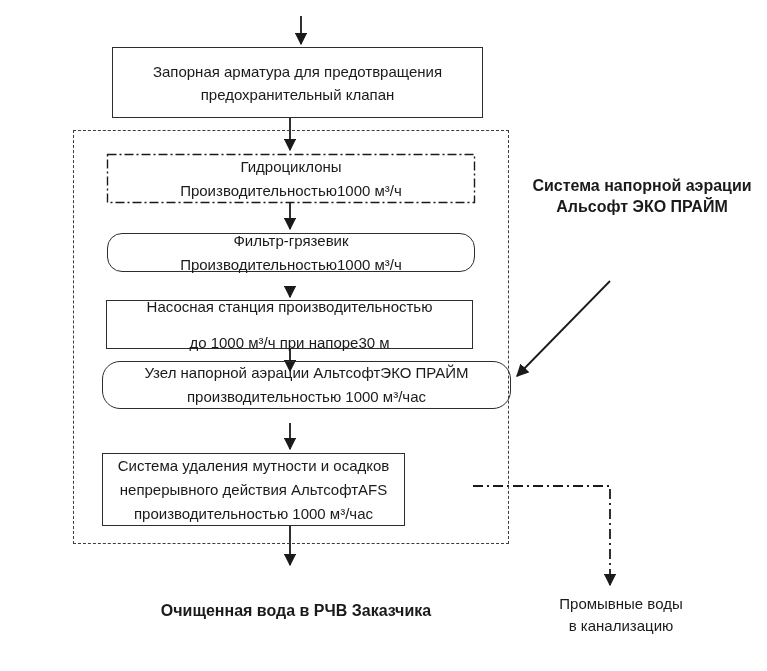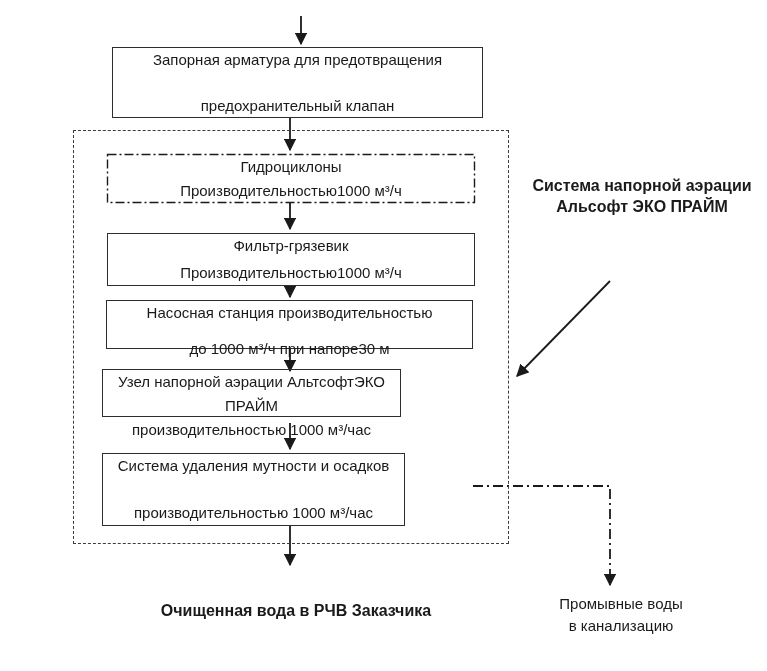--- a/index.html
+++ b/index.html
@@ -3,21 +3,21 @@
 <meta charset="utf-8">
 <style>
   html,body{margin:0;padding:0;background:#ffffff;}
   .canvas{
     position:relative;width:767px;height:671px;background:#ffffff;
     font-family:"Liberation Sans",sans-serif;color:#1a1a1a;overflow:hidden;
   }
   .layer{position:absolute;left:0;top:0;width:767px;height:671px;}
   .box{
     position:absolute;box-sizing:border-box;
-    display:flex;flex-direction:column;justify-content:space-between;
+    display:flex;flex-direction:column;justify-content:center;
     text-align:center;font-size:15px;line-height:24px;background:transparent;
   }
   .solid{border:1.6px solid #2d2d2d;}
   .boundary{
     position:absolute;box-sizing:border-box;
     border:1.5px dashed #3c3c3c;background:transparent;
   }
   .lbl{position:absolute;text-align:center;}
   .bold{font-weight:bold;font-size:16px;line-height:21px;}
   .plain{font-size:15px;line-height:22px;}
@@ -53,37 +53,38 @@
   <div class="box solid tight" style="left:112px;top:47px;width:371px;height:71px;">
     <div>Запорная арматура для предотвращения</div>
     <div>предохранительный клапан</div>
   </div>
 
   <div class="box" style="left:108px;top:155px;width:366px;height:47px;">
     <div>Гидроциклоны</div>
     <div>Производительностью1000 м³/ч</div>
   </div>
 
-  <div class="box solid" style="left:107px;top:233px;width:368px;height:53px;">
+  <div class="box solid" style="left:107px;top:233px;width:368px;height:39px;border-radius:15px;">
     <div>Фильтр-грязевик</div>
     <div>Производительностью1000 м³/ч</div>
   </div>
 
   <div class="box solid" style="left:106px;top:300px;width:367px;height:49px;gap:12px;">
     <div>Насосная станция производительностью</div>
     <div>до 1000 м³/ч при напоре30 м</div>
   </div>
 
-  <div class="box solid" style="left:102px;top:369px;width:299px;height:48px;">
+  <div class="box solid" style="left:102px;top:361px;width:409px;height:48px;border-radius:18px;">
     <div>Узел напорной аэрации АльтсофтЭКО ПРАЙМ</div>
     <div>производительностью 1000 м³/час</div>
   </div>
 
   <div class="box solid" style="left:102px;top:453px;width:303px;height:73px;line-height:24px;">
     <div>Система удаления мутности и осадков</div>
+    <div>непрерывного действия АльтсофтAFS</div>
     <div>производительностью 1000 м³/час</div>
   </div>
 
   <div class="lbl bold" style="left:512px;top:175px;width:260px;">
     <div>Система напорной аэрации</div>
     <div>Альсофт ЭКО ПРАЙМ</div>
   </div>
 
   <div class="lbl bold" style="left:131px;top:575px;width:330px;margin-top:25px;">Очищенная вода в РЧВ Заказчика</div>
 

